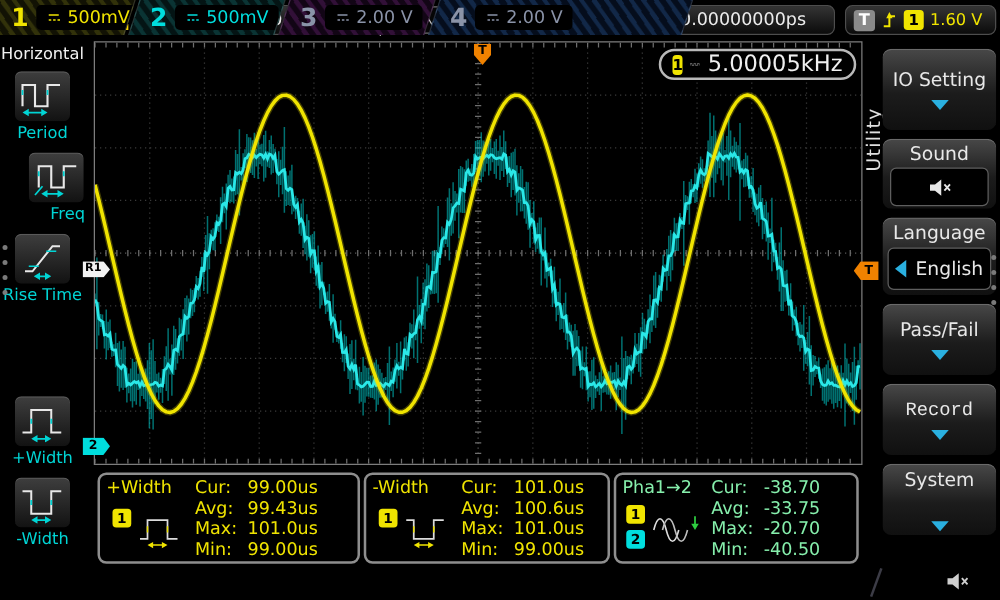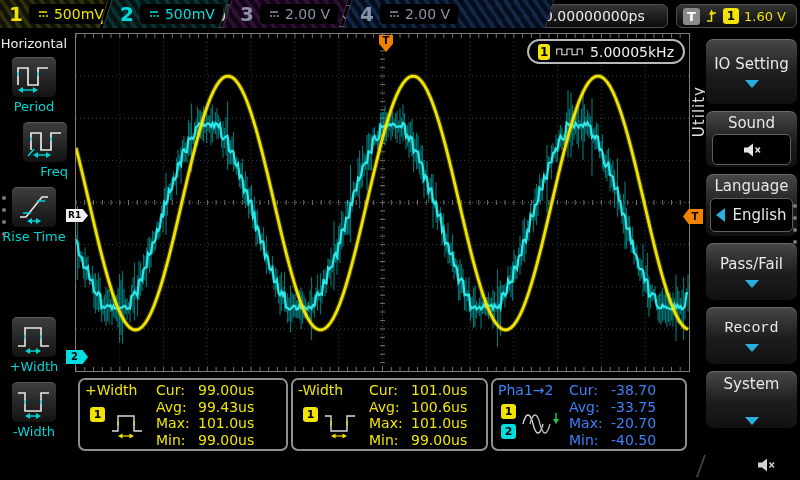--- a/index.html
+++ b/index.html
@@ -41,21 +41,21 @@
     display:flex; align-items:center; justify-content:center; }
   .lmenu-label { margin-top:1px; color:#00d4d4; font-size:13px; white-space:nowrap; }
   .dotcol { width:4px; display:flex; flex-direction:column; gap:8px; }
   .dot { width:4px; height:4px; border-radius:50%; background:#7a7a7a; }
 
   
   .plot { left:75px; top:33px; width:615px; height:339px; border:1px solid #7d7d7d; background:#000; }
   .freq-badge { left:527px; top:39px; height:25px; width:158px; background:#000;
     border:2px solid #b9b9b9; border-radius:13px; display:flex; align-items:center;
     gap:6px; padding:0 9px; }
-  .freq-val { color:#f0f0f0; font-size:14px; }
+  .freq-val { color:#f0f0f0; font-size:18px; }
   .trig-top { left:379px; top:35px; width:14px; height:17px; background:#f08200;
     clip-path:polygon(0 0,100% 0,100% 52%,50% 100%,0 52%);
     color:#000; font-size:10px; font-weight:bold; text-align:center; line-height:12px; }
   .mark-right { left:683px; top:209px; width:20px; height:15px; background:#f08200;
     clip-path:polygon(28% 0,100% 0,100% 100%,28% 100%,0 50%);
     color:#000; font-size:10px; font-weight:bold; text-align:center; line-height:15px;
     padding-left:4px; }
   .mark-r1 { left:66px; top:209px; width:22px; height:13px; background:#f2f2f2;
     clip-path:polygon(0 0,76% 0,100% 50%,76% 100%,0 100%);
     color:#000; font-size:9px; font-weight:bold; text-align:left; line-height:13px; padding-left:2px; }
@@ -75,21 +75,21 @@
     border-bottom:7px solid transparent; border-right:9px solid #2ab0e0; }
   .inner-btn { background:#000; border:1px solid #5e5e5e; border-radius:5px;
     display:flex; align-items:center; justify-content:center; }
 
   
   .mbox { top:378px; height:73px; background:#000; border:2px solid #8e8e8e;
     border-radius:7px; display:flex; }
   .mbox-left { width:76px; position:relative; }
   .m-name { position:absolute; left:5px; top:2px; font-size:14px; white-space:nowrap; }
   .m-yellow { color:#f0e400; }
-  .m-white { color:#3b82f6; }
+  .m-white { color:#86efac; }
   .m-badge { position:absolute; width:15px; height:15px; border-radius:3px; color:#000;
     font-weight:bold; font-size:11px; display:flex; align-items:center; justify-content:center; }
   .bg-y { background:#f0e400; } .bg-c { background:#00dede; }
   .m-stats { flex:1; padding-top:2px; }
   .m-row { display:flex; height:16.5px; font-size:14px; align-items:center; }
   .m-row .lab { width:42px; }
 
   
   .chbar { left:0; top:452px; width:800px; height:28px; background:#000; display:flex; }
   .ch-sec { height:28px; transform:skewX(-18deg); margin-right:3px;

